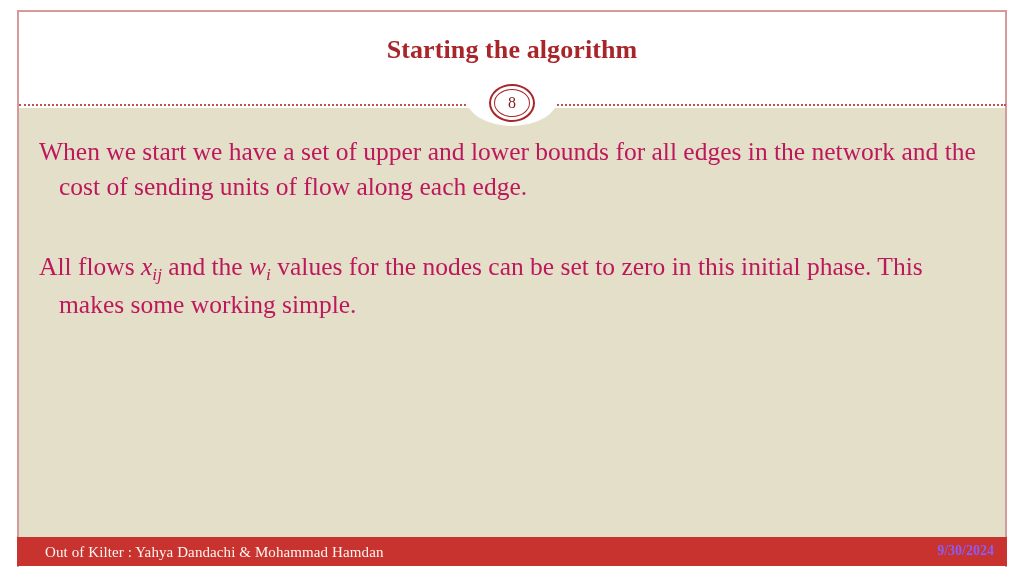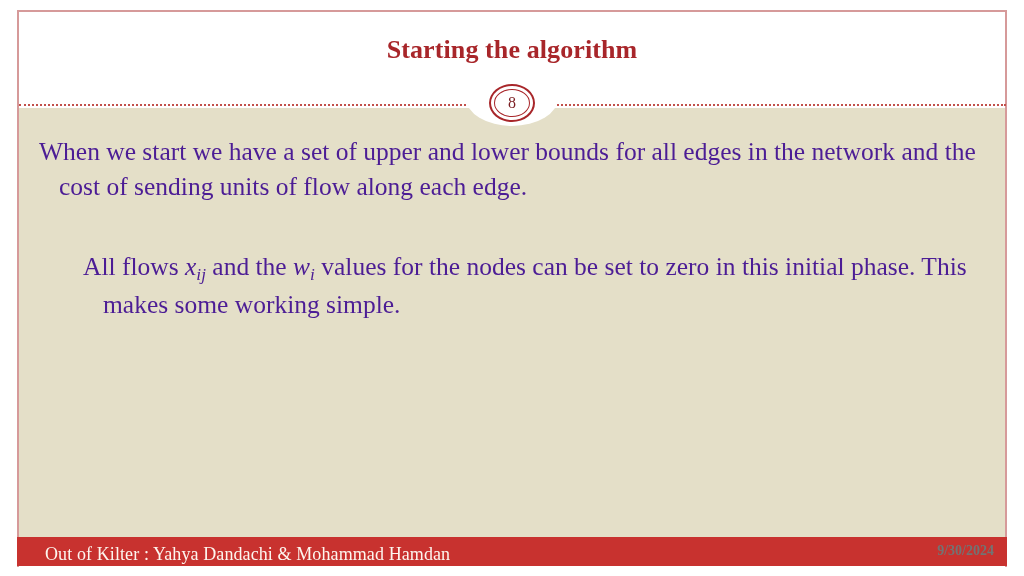--- a/index.html
+++ b/index.html
@@ -142,26 +142,26 @@
   
   .content {
     position: absolute;
     left: 39px;
     top: 134px;
     width: 948px;
   }
   .para {
     font-size: 25.5px;
     line-height: 35px;
-    color: #4c1d95;
+    color: #be185d;
     text-indent: -20px;
     padding-left: 20px;
     margin: 0 0 45px 0;
   }
-  .para:last-child { margin-bottom: 0; margin-left: 44px; }
+  .para:last-child { margin-bottom: 0; }
   .mathvar {
     font-style: italic;
     font-family: "Liberation Serif", "DejaVu Serif", serif;
   }
   .mathvar sub {
     font-style: italic;
     font-size: 0.68em;
     vertical-align: baseline;
     position: relative;
     bottom: -0.28em;
@@ -173,32 +173,32 @@
     left: 17px;
     top: 537px;
     width: 990px;
     height: 29px;
     background: #c8322f;
   }
   .footer-left {
     position: absolute;
     left: 45px;
     top: 544px;
-    font-size: 18px;
+    font-size: 15px;
     color: #fdf6ef;
     letter-spacing: .1px;
     white-space: nowrap;
   }
   .footer-date {
     position: absolute;
     right: 30px;
     top: 543px;
     font-size: 14px;
     font-weight: bold;
-    color: #737373;
+    color: #8b5cf6;
     white-space: nowrap;
   }
 </style>
 </head>
 <body>
 
 <div class="slide">
 
   <div class="body-field"></div>
   <div class="header-panel"></div>

